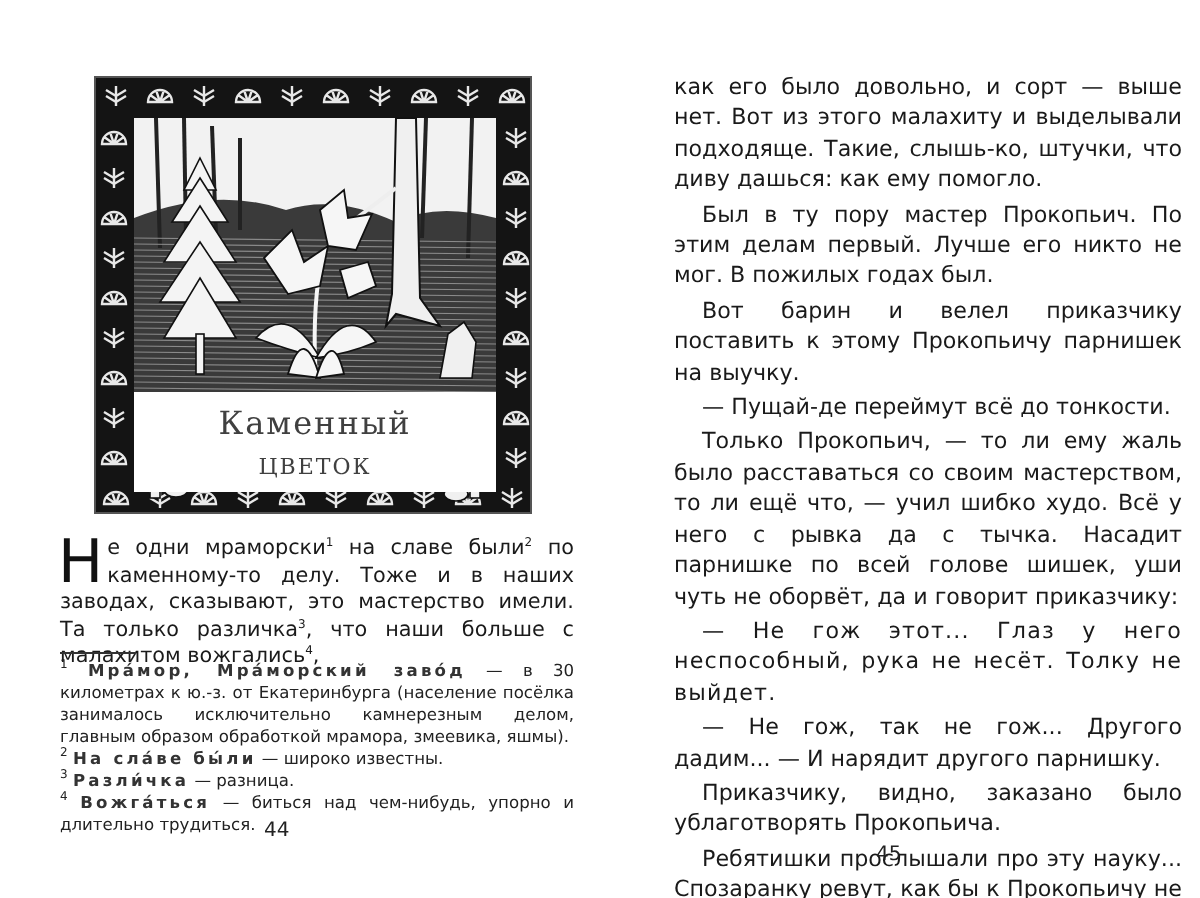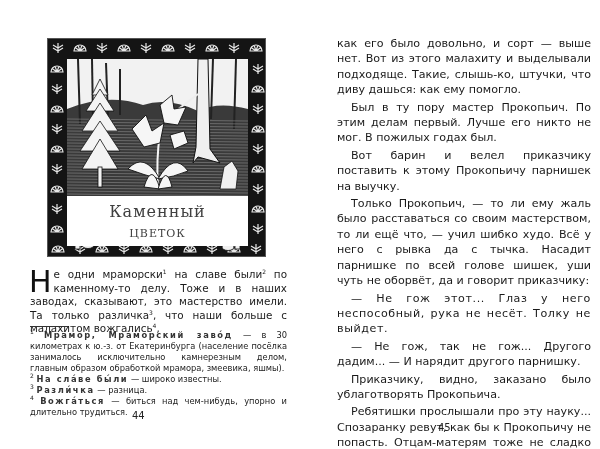--- a/index.html
+++ b/index.html
@@ -183,20 +183,21 @@
   </div>
 
   <div class="pageno pageno-left">44</div>
 </div>
 
 <div class="page page-right">
   <div class="body-right">
     <p>как его было довольно, и сорт — выше нет. Вот из этого малахиту и выделывали подходяще. Такие, слышь-ко, штучки, что диву дашься: как ему помогло.</p>
     <p class="ind">Был в ту пору мастер Прокопьич. По этим делам первый. Лучше его никто не мог. В пожилых годах был.</p>
     <p class="ind">Вот барин и велел приказчику поставить к этому Прокопьичу парнишек на выучку.</p>
+    <p class="ind">— Пущай-де переймут всё до тонкости.</p>
     <p class="ind">Только Прокопьич, — то ли ему жаль было расставаться со своим мастерством, то ли ещё что, — учил шибко худо. Всё у него с рывка да с тычка. Насадит парнишке по всей голове шишек, уши чуть не оборвёт, да и говорит приказчику:</p>
     <p class="ind spread">— Не гож этот... Глаз у него неспособный, рука не несёт. Толку не выйдет.</p>
     <p class="ind">— Не гож, так не гож... Другого дадим... — И нарядит другого парнишку.</p>
     <p class="ind">Приказчику, видно, заказано было ублаготворять Прокопьича.</p>
     <p class="ind">Ребятишки прослышали про эту науку... Спозаранку ревут, как бы к Прокопьичу не попасть. Отцам-матерям тоже не сладко родного дитенка на зряшную муку отдавать — выгораживать стали своих-то, кто как мог. И то, сказать, нездорово это мастерство, с малахитом-то. Отрава чистая. Вот и оберегаются люди.</p>
 
   </div>
   <div class="pageno pageno-right">45</div>
 </div>
 

